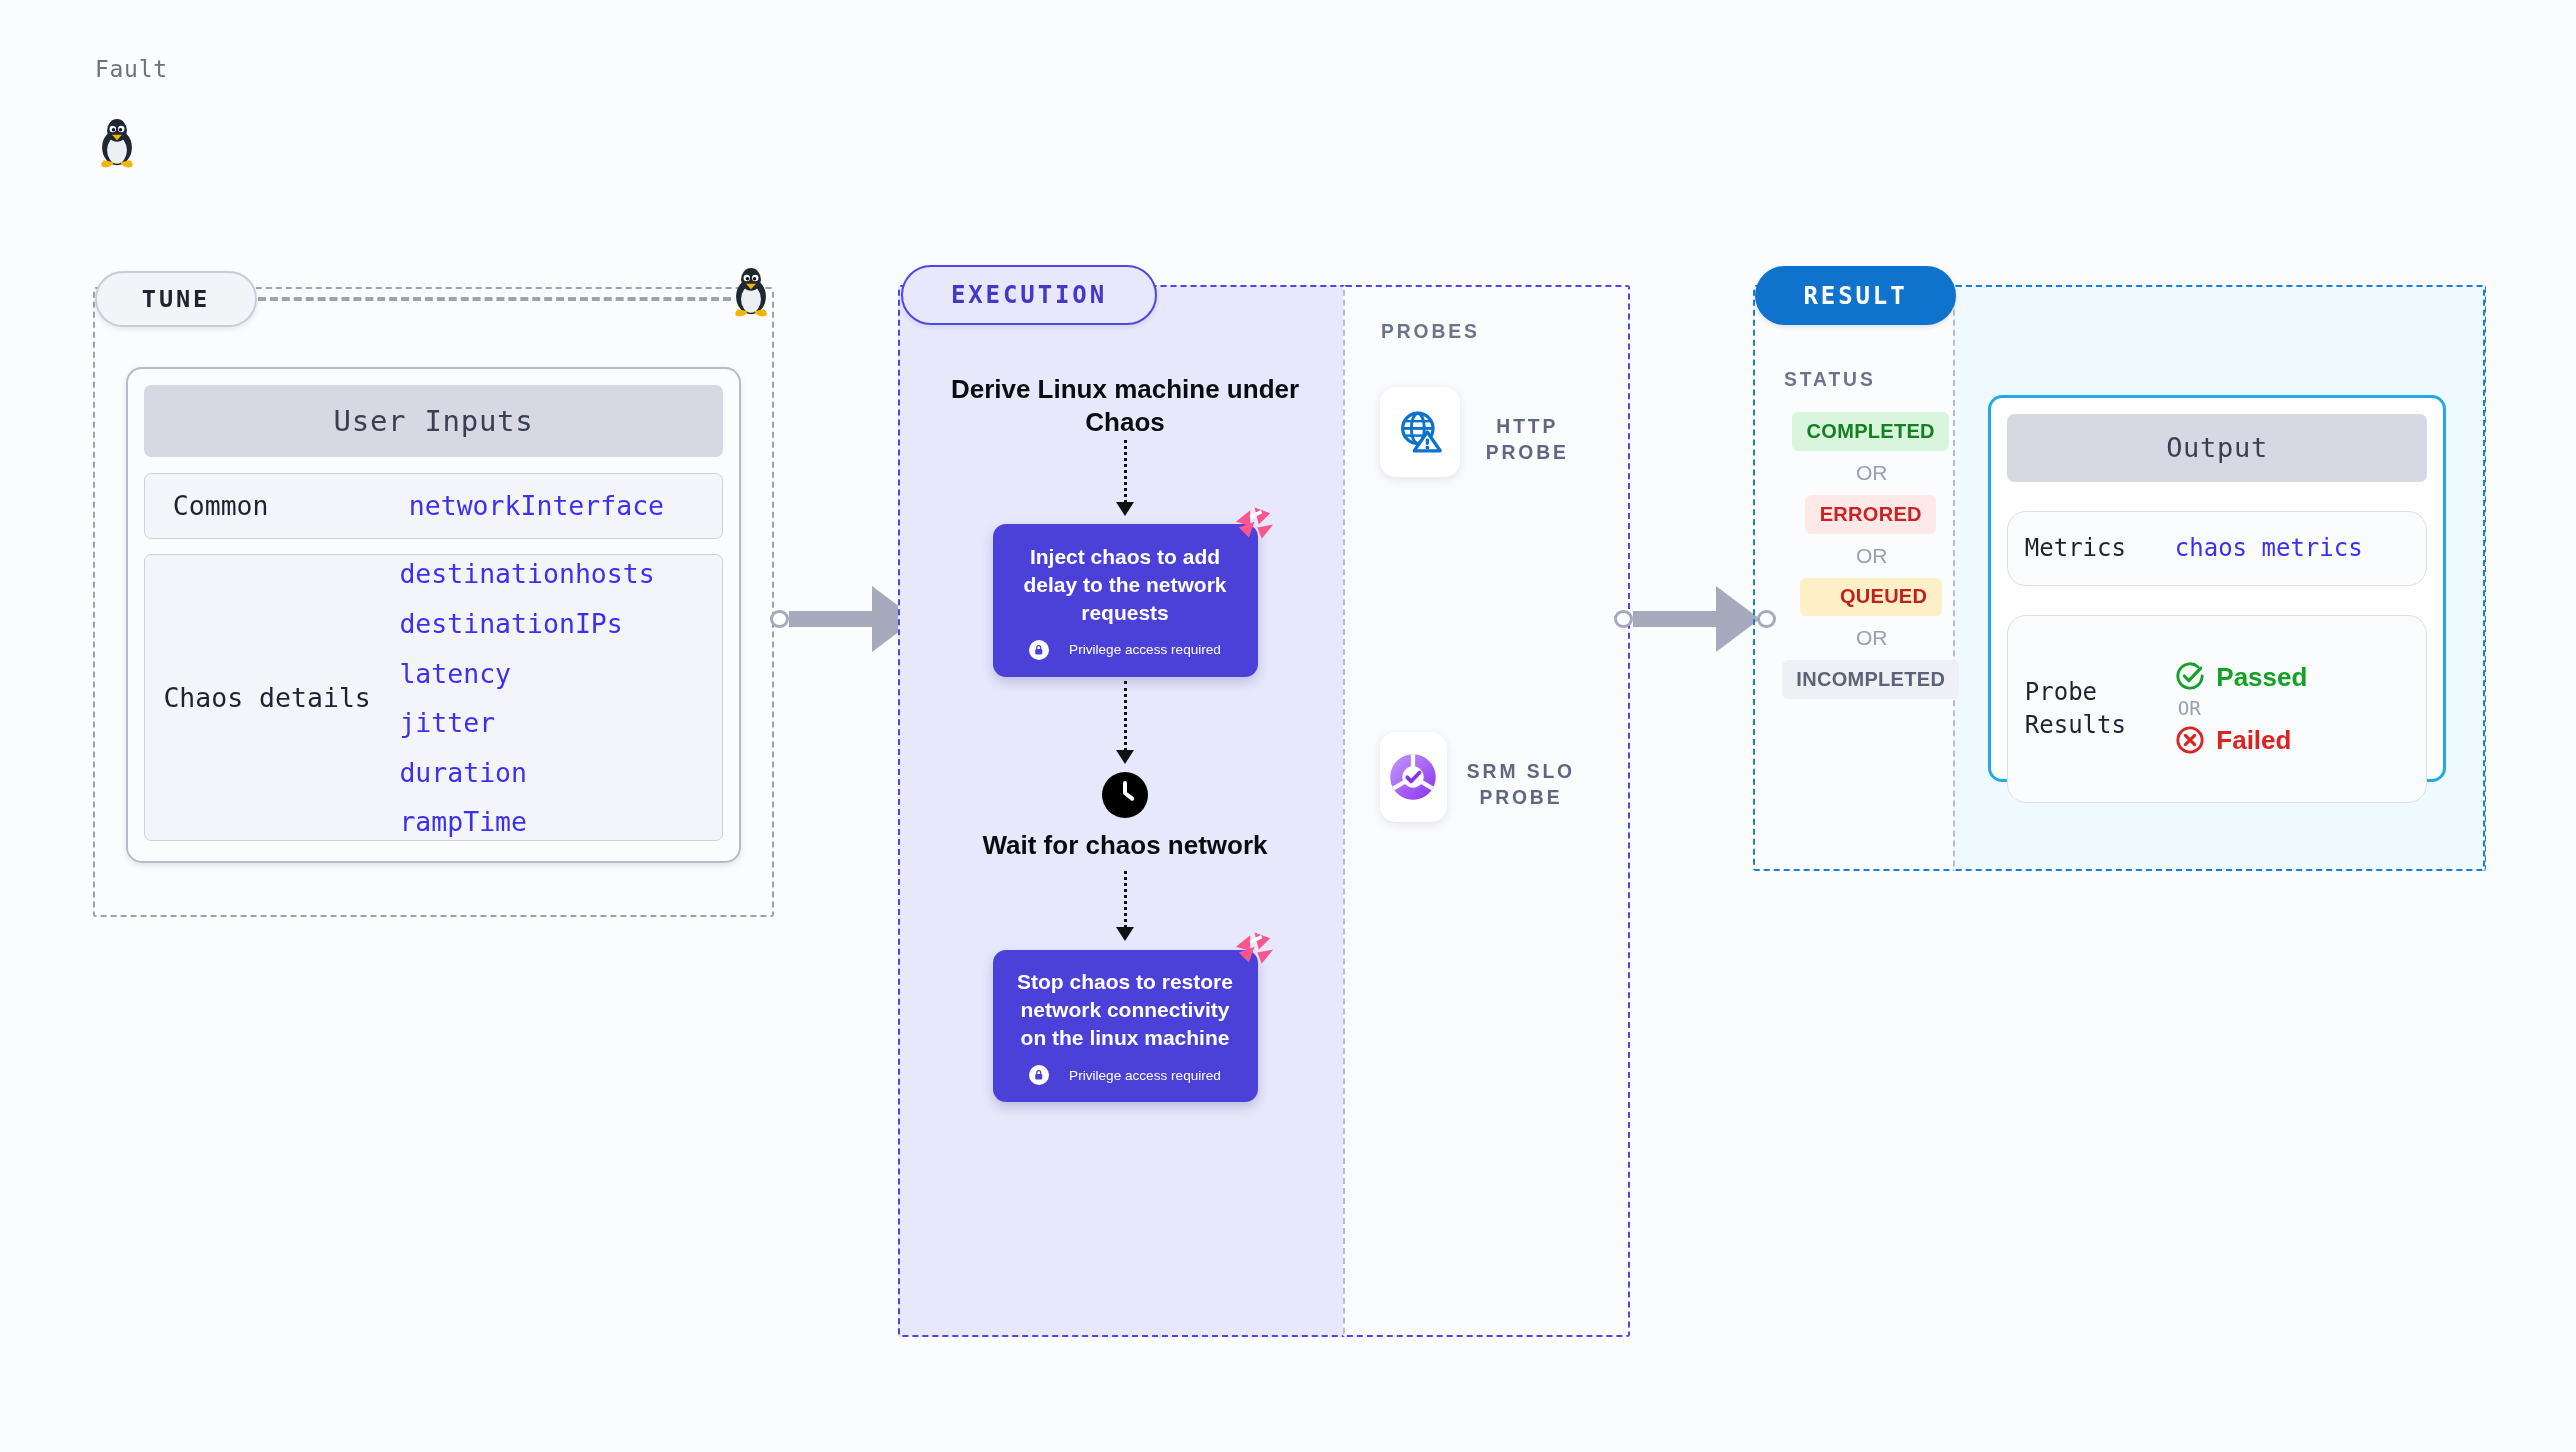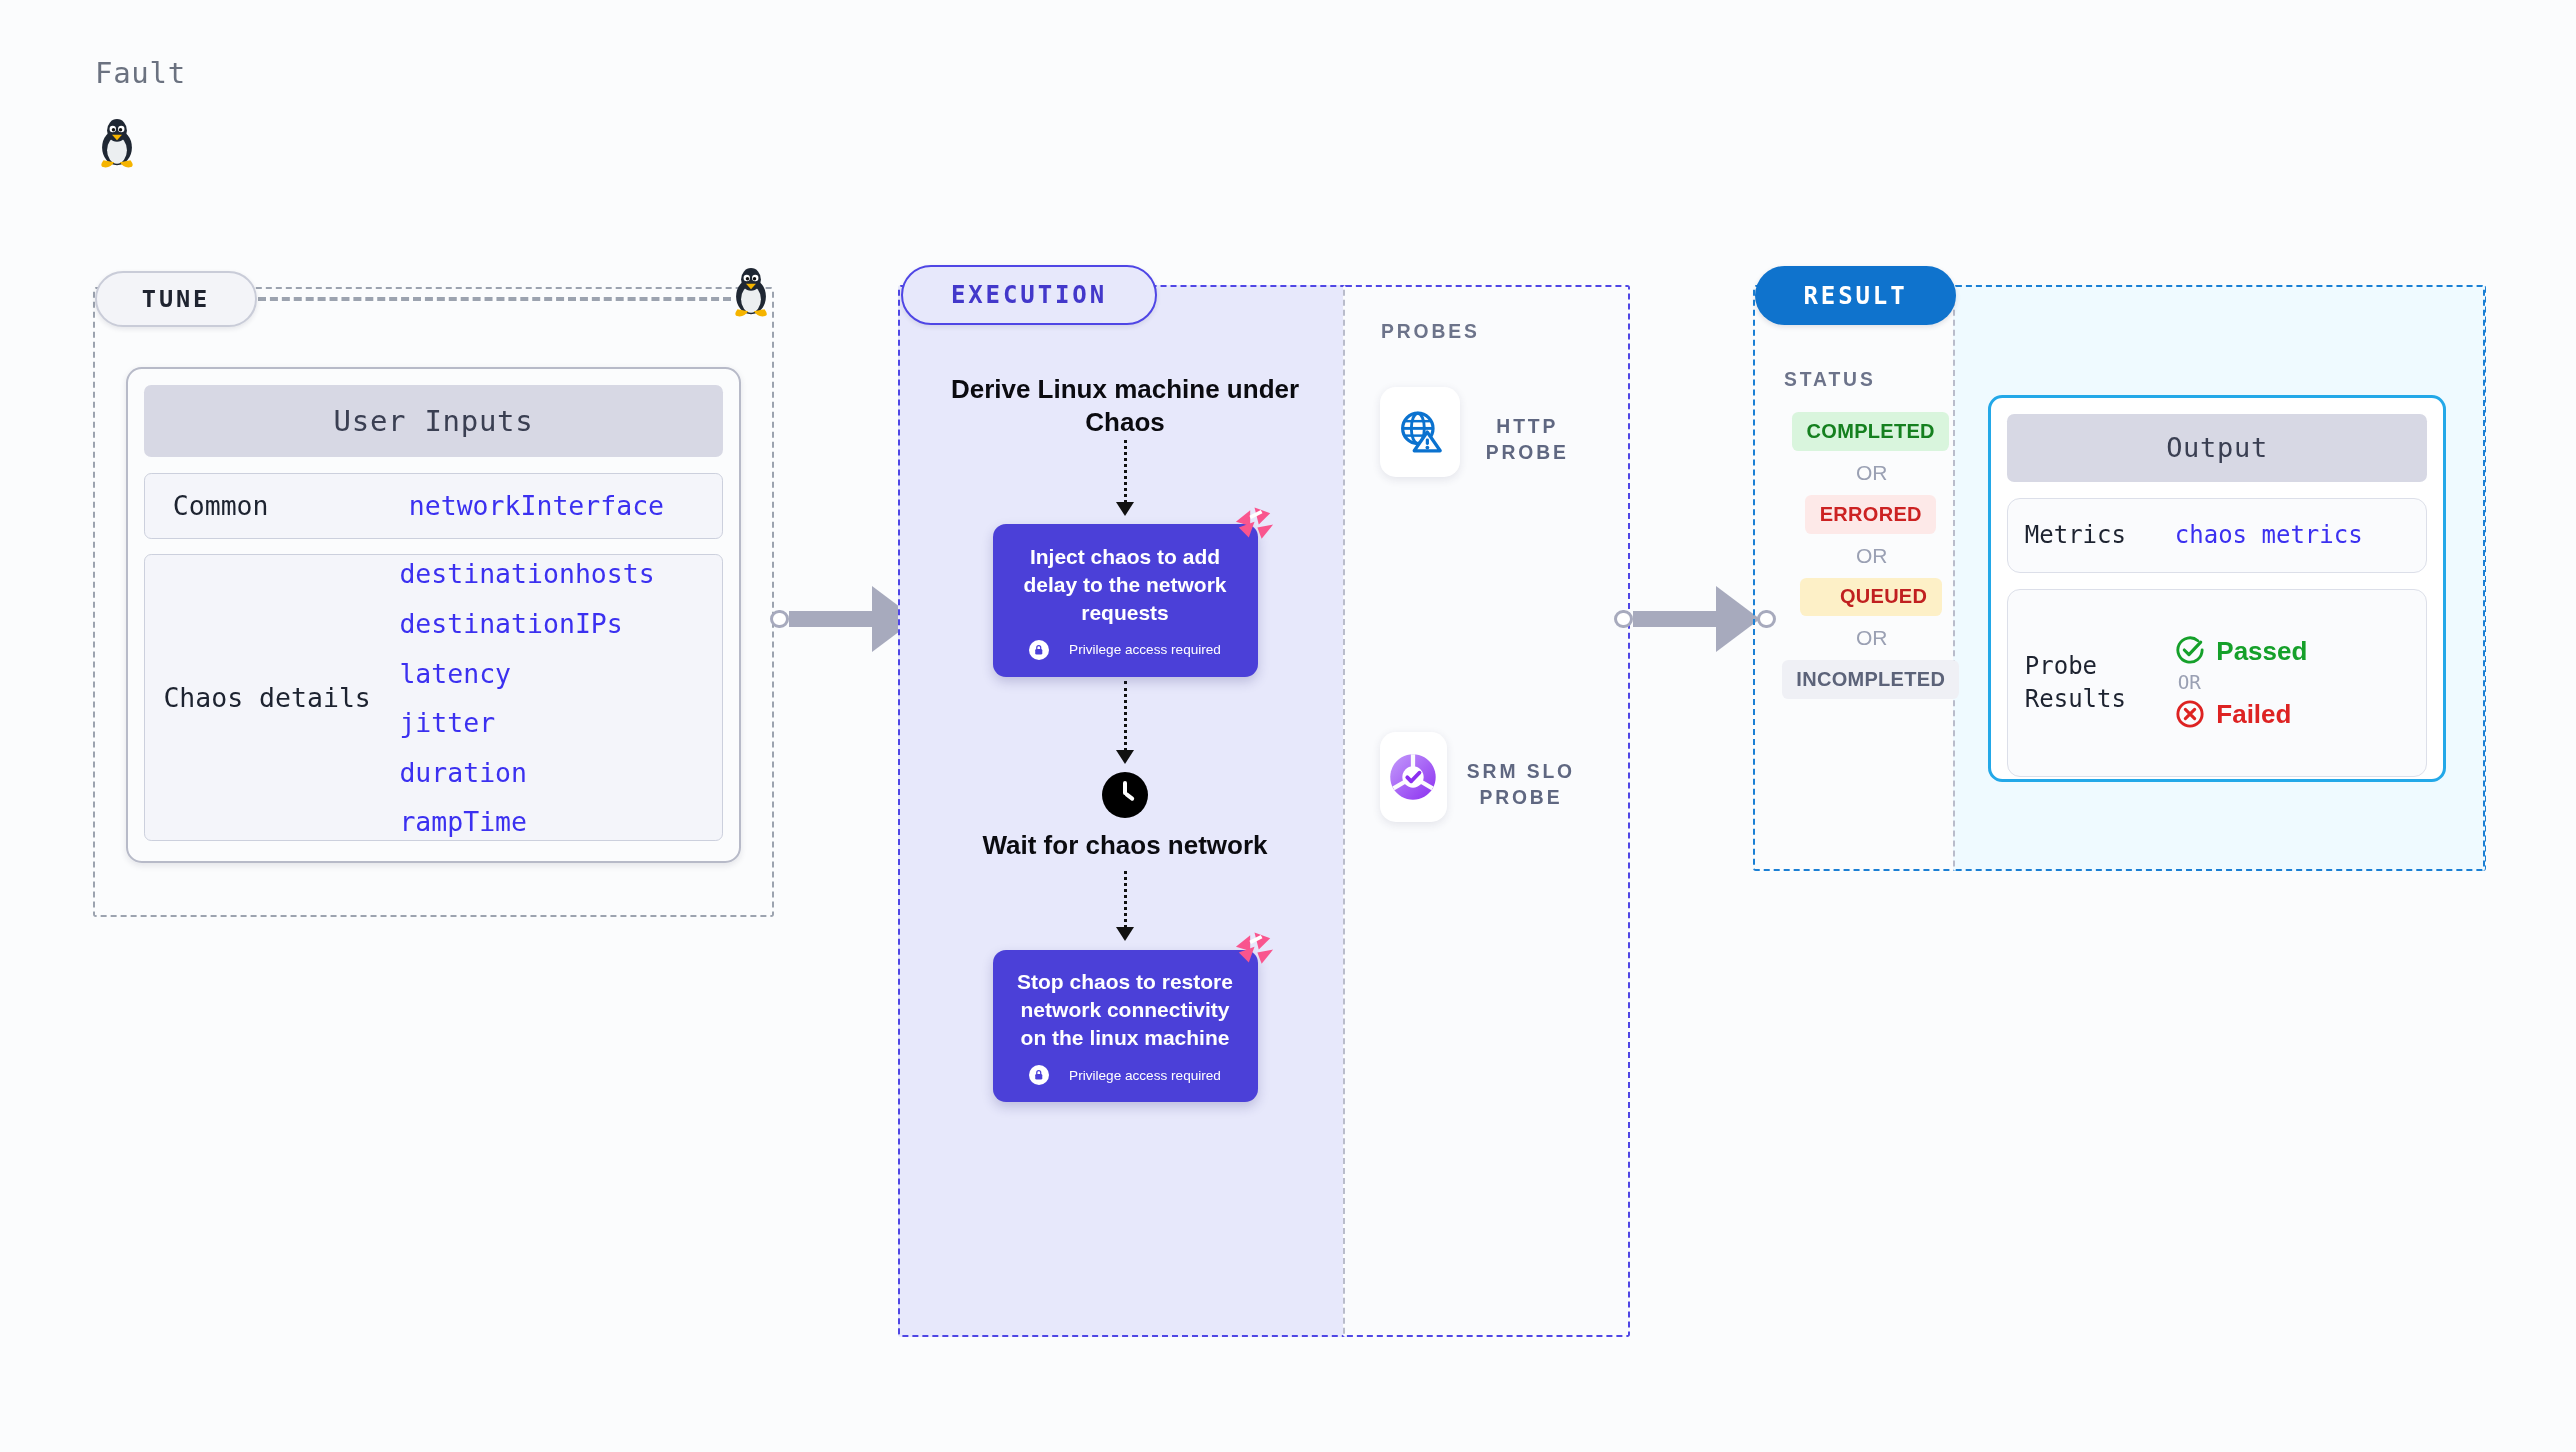--- a/index.html
+++ b/index.html
@@ -8,21 +8,21 @@
     background: #fbfcfd;
     font-family: "Liberation Sans", sans-serif;
     overflow: hidden;
   }
   .page { position: relative; width: 2576px; height: 1452px; }
 
   
   .kicker {
     position: absolute; left: 95px; top: 56px;
     font-family: "DejaVu Sans Mono", monospace;
-    font-size: 29px; color: #6b7280; letter-spacing: 0.7px;
+    font-size: 23px; color: #6b7280; letter-spacing: 0.7px;
   }
   .title-row {
     position: absolute; left: 95px; top: 116px;
     display: flex; align-items: center; gap: 21.5px;
   }
   .title-text {
     font-size: 39px; font-weight: bold; color: #0b0b10;
     letter-spacing: -0.4px;
   }
 
@@ -240,22 +240,22 @@
     background: #ffffff; border: 3.6px solid #23a8e8; border-radius: 14.3px;
     padding: 15.8px;
   }
   .output-head {
     height: 68px; background: #d7d8e4; border-radius: 7.2px;
     display: flex; align-items: center; justify-content: center;
     font-family: "DejaVu Sans Mono", monospace;
     font-size: 27px; color: #3a3f52; letter-spacing: 0.7px;
   }
   .out-row {
-    margin-top: 16px; background: #fafbfd; border: 1.4px solid #dcdfe9;
-    border-radius: 13px; display: flex; align-items: center; padding: 4px 17px;
+    margin-top: 29px; background: #fafbfd; border: 1.4px solid #dcdfe9;
+    border-radius: 19px; display: flex; align-items: center; padding: 4px 17px;
   }
   .out-metrics { height: 75px; }
   .out-probes  { height: 188px; }
   .out-label {
     font-family: "DejaVu Sans Mono", monospace;
     font-size: 24px; color: #1d2330; width: 150px; flex: 0 0 150px;
     line-height: 1.35;
   }
   .out-value {
     font-family: "DejaVu Sans Mono", monospace;

